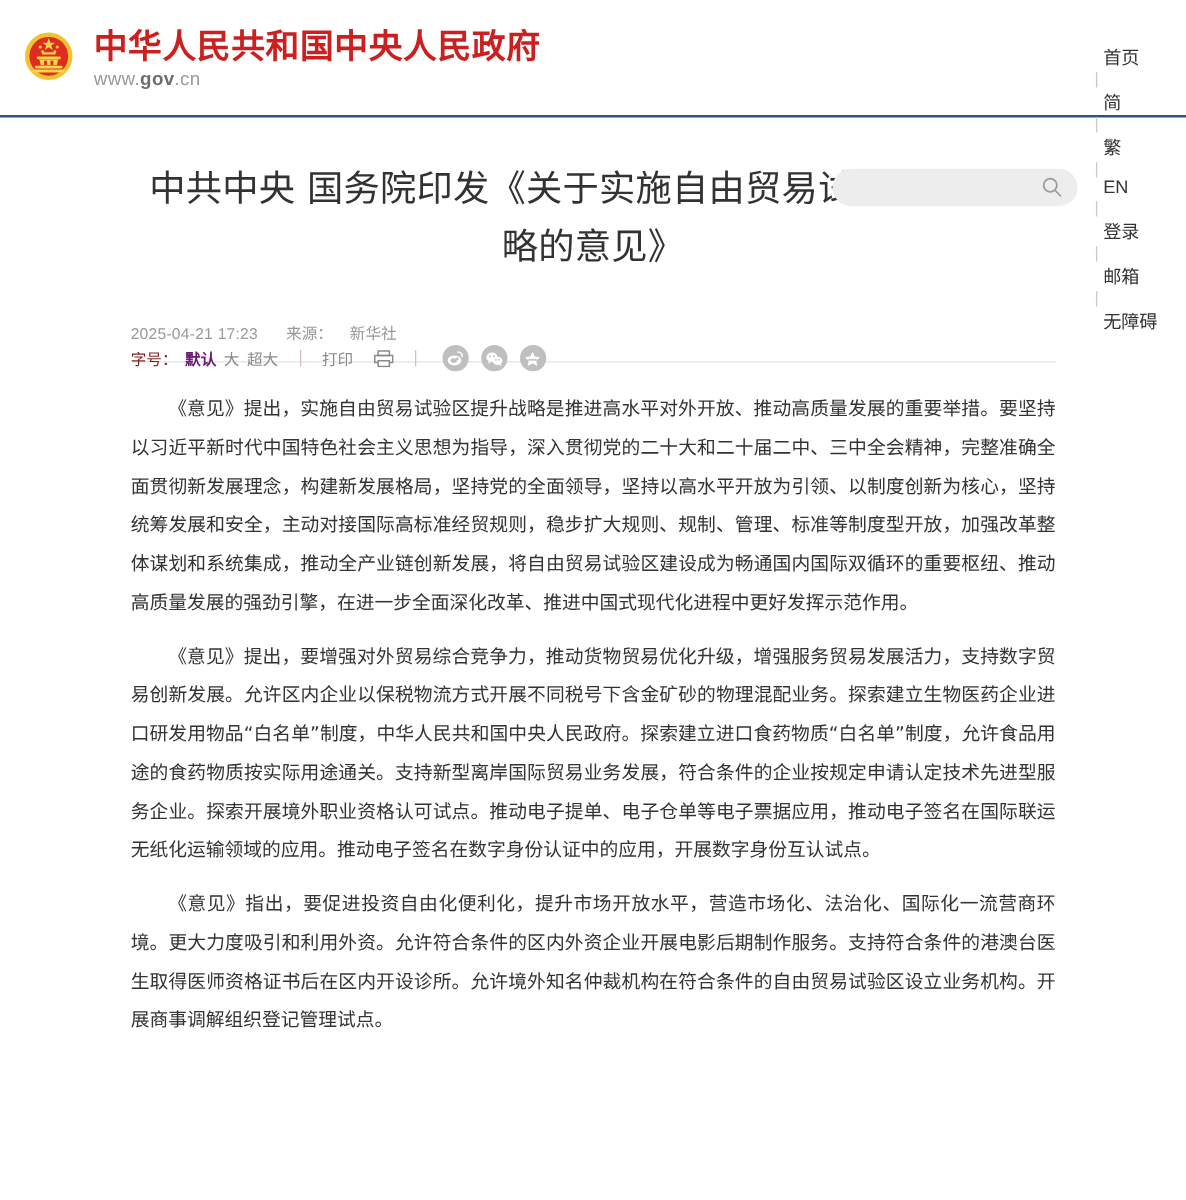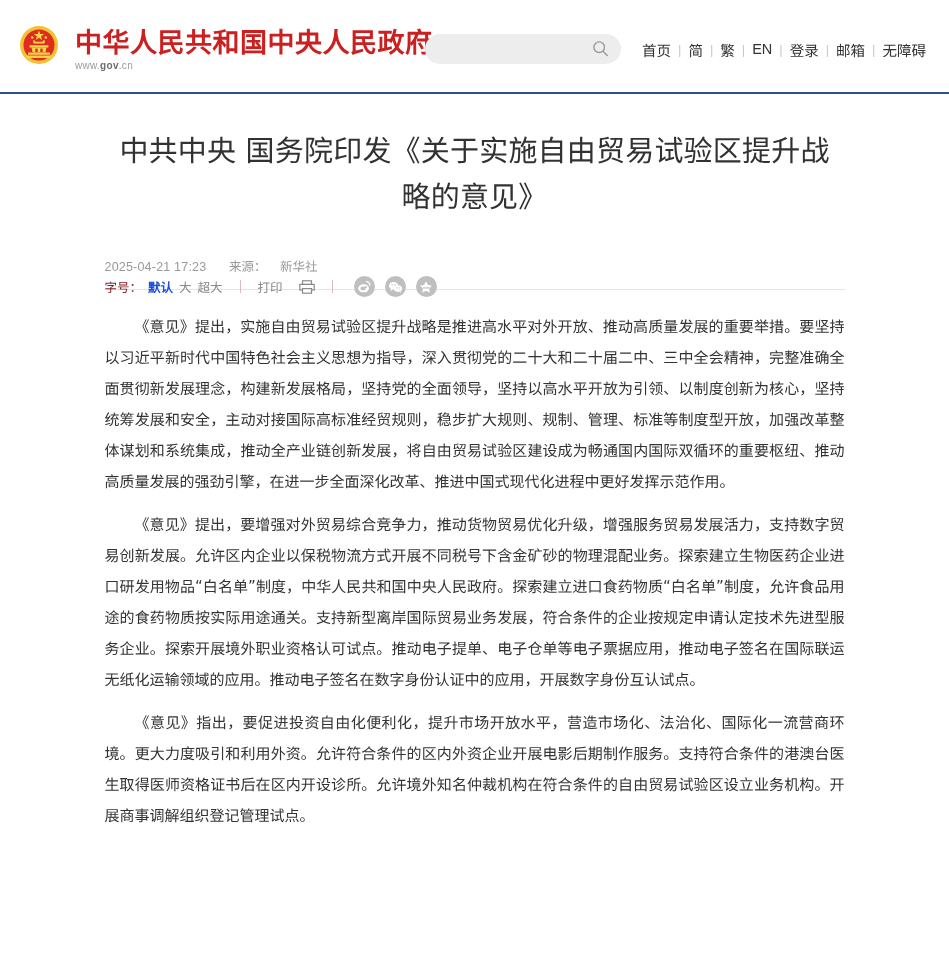--- a/index.html
+++ b/index.html
@@ -37,21 +37,21 @@
   .brand-title {
     font-family: "DejaVu Sans", "Liberation Sans", sans-serif;
     font-size: 27px;
     font-weight: bold;
     color: #cc1f1f;
     letter-spacing: 0.5px;
     white-space: nowrap;
   }
   .brand-sub {
     margin-top: 5px;
-    font-size: 10px;
+    font-size: 15px;
     color: #9a9a9a;
     letter-spacing: 0.3px;
   }
   .brand-sub b { color: #6d6d6d; font-weight: bold; }
 
   .header-right {
     position: absolute;
     right: 16px;
     top: 34px;
     display: flex;
@@ -78,24 +78,25 @@
     color: #555;
     font-family: "Liberation Sans", sans-serif;
   }
   .search-icon {
     position: absolute;
     right: 12px; top: 6px;
     width: 17px; height: 17px;
   }
   .top-nav {
     display: flex;
-    align-items: center;
+    align-items: flex-start;
     font-size: 14.5px;
     color: #333;
     white-space: nowrap;
+    flex-direction: column;
   }
   .top-nav a {
     color: #333;
     text-decoration: none;
     padding: 0 7px;
   }
   .top-nav .sep { color: #c9c9c9; font-size: 13px; }
 
   
   .article-wrap {
@@ -142,21 +143,21 @@
     white-space: nowrap;
     padding-top: 1px;
   }
   .fs-label { color: #7f1d1d; }
   .fs-opt {
     margin-left: 6px;
     color: #8a8a8a;
     text-decoration: none;
     cursor: pointer;
   }
-  .fs-opt.active { color: #1d4ed8; font-weight: bold; }
+  .fs-opt.active { color: #701a75; font-weight: bold; }
   .vbar {
     display: inline-block;
     width: 1px; height: 13px;
     background: #dcbcbc;
     margin: 0 17px;
   }
   .print-link { color: #8a8a8a; text-decoration: none; display: flex; align-items: center; gap: 16px;}
   .printer-icon { width: 16px; height: 14px; display: block; }
   .share-icons { display: flex; align-items: center; gap: 10px; margin-left: 4px; }
   .share-btn {

